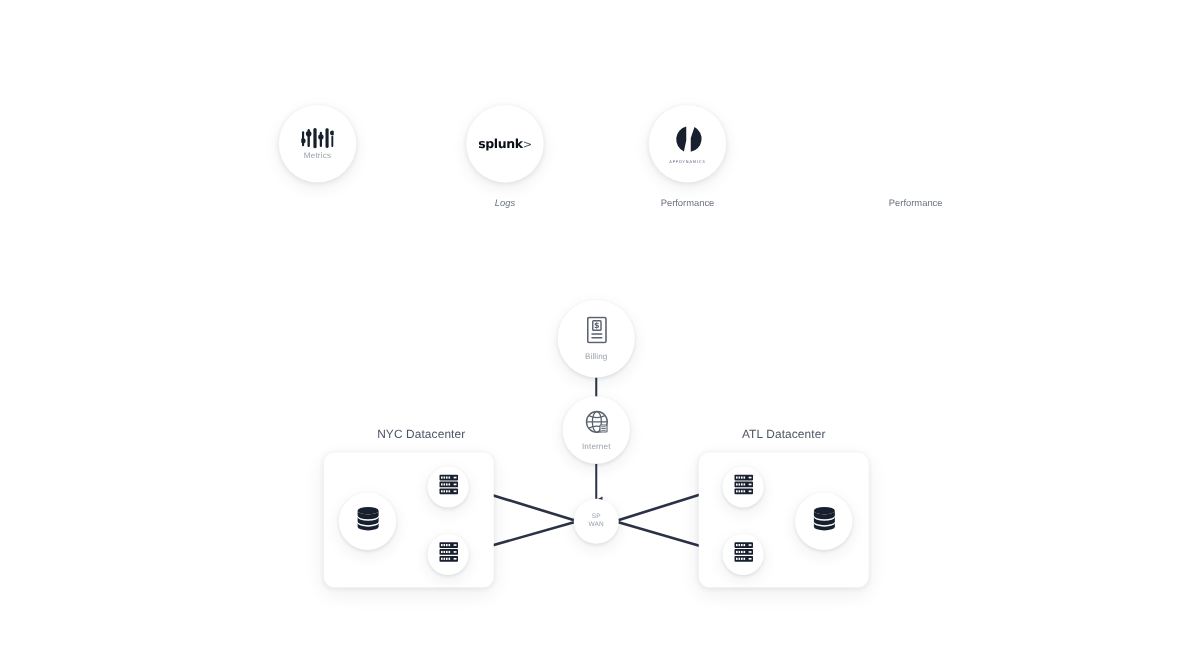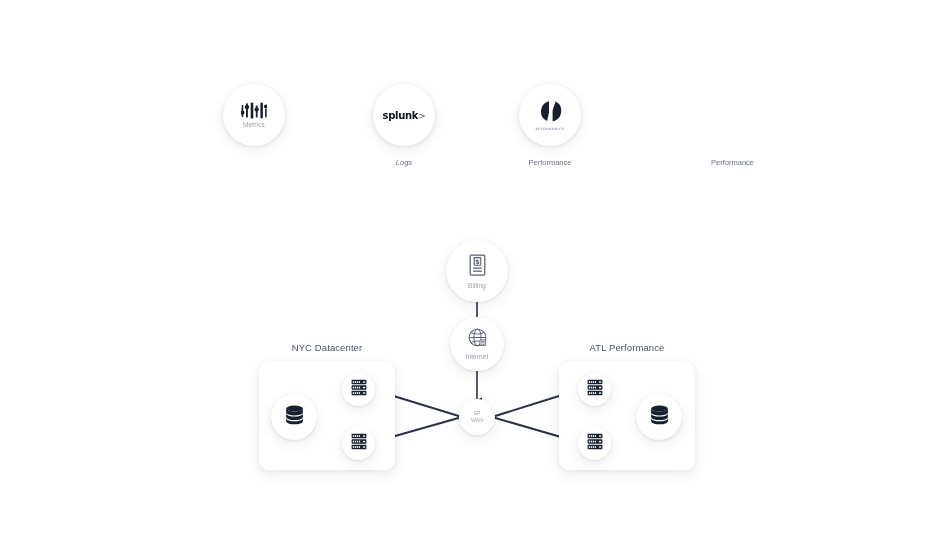--- a/index.html
+++ b/index.html
@@ -163,21 +163,21 @@
       </svg>
     </span>
     <span class="nlabel">Internet</span>
   </div>
 
   <div class="node small-wan" style="left:459px; top:399px; width:36px; height:36px;">
     <span class="nlabel">SP</span>
     <span class="nlabel">WAN</span>
   </div>
 
-  <div class="dc-title" style="left:237px; top:342px;">NYC Datacenter</div>
+  <div class="dc-title" style="left:247px; top:342px;">NYC Datacenter</div>
   <div class="dc-box" style="left:259px; top:362px; width:136px; height:108px;"></div>
 
   <div class="node" style="left:271px; top:394px; width:46px; height:46px;">
     <span class="glyph">
       <svg width="21" height="20" viewBox="0 0 21 20">
         <g fill="#18202f">
           <ellipse cx="10.5" cy="3.5" rx="8.4" ry="3.0"></ellipse>
           <path d="M2.1,3.5 L2.1,7.4 A8.4,3.0 0 0 0 18.9,7.4 L18.9,3.5 A8.4,3.0 0 0 1 2.1,3.5 Z"></path>
           <path d="M2.1,8.6 L2.1,12.1 A8.4,3.0 0 0 0 18.9,12.1 L18.9,8.6 A8.4,3.0 0 0 1 2.1,8.6 Z"></path>
           <path d="M2.1,13.3 L2.1,16.3 A8.4,3.0 0 0 0 18.9,16.3 L18.9,13.3 A8.4,3.0 0 0 1 2.1,13.3 Z"></path>
@@ -237,21 +237,21 @@
           <rect x="1.8" y="13.2" width="1.3" height="1.7"></rect>
           <rect x="3.8" y="13.2" width="1.3" height="1.7"></rect>
           <rect x="5.8" y="13.2" width="1.3" height="1.7"></rect>
           <rect x="7.8" y="13.2" width="1.3" height="1.7"></rect>
           <rect x="11.9" y="13.4" width="2.3" height="1.3"></rect>
         </g>
       </svg>
     </span>
   </div>
 
-  <div class="dc-title" style="left:537px; top:342px;">ATL Performance</div>
+  <div class="dc-title" style="left:537px; top:342px;">ATL Datacenter</div>
   <div class="dc-box" style="left:559px; top:362px; width:136px; height:108px;"></div>
 
   <div class="node" style="left:578px; top:373px; width:33px; height:33px;">
     <span class="glyph">
       <svg width="16" height="17" viewBox="0 0 16 17">
         <g fill="#18202f">
           <rect x="0.6" y="0.7" width="14.8" height="4.6" rx="0.7"></rect>
           <rect x="0.6" y="6.2" width="14.8" height="4.6" rx="0.7"></rect>
           <rect x="0.6" y="11.7" width="14.8" height="4.6" rx="0.7"></rect>
         </g>

